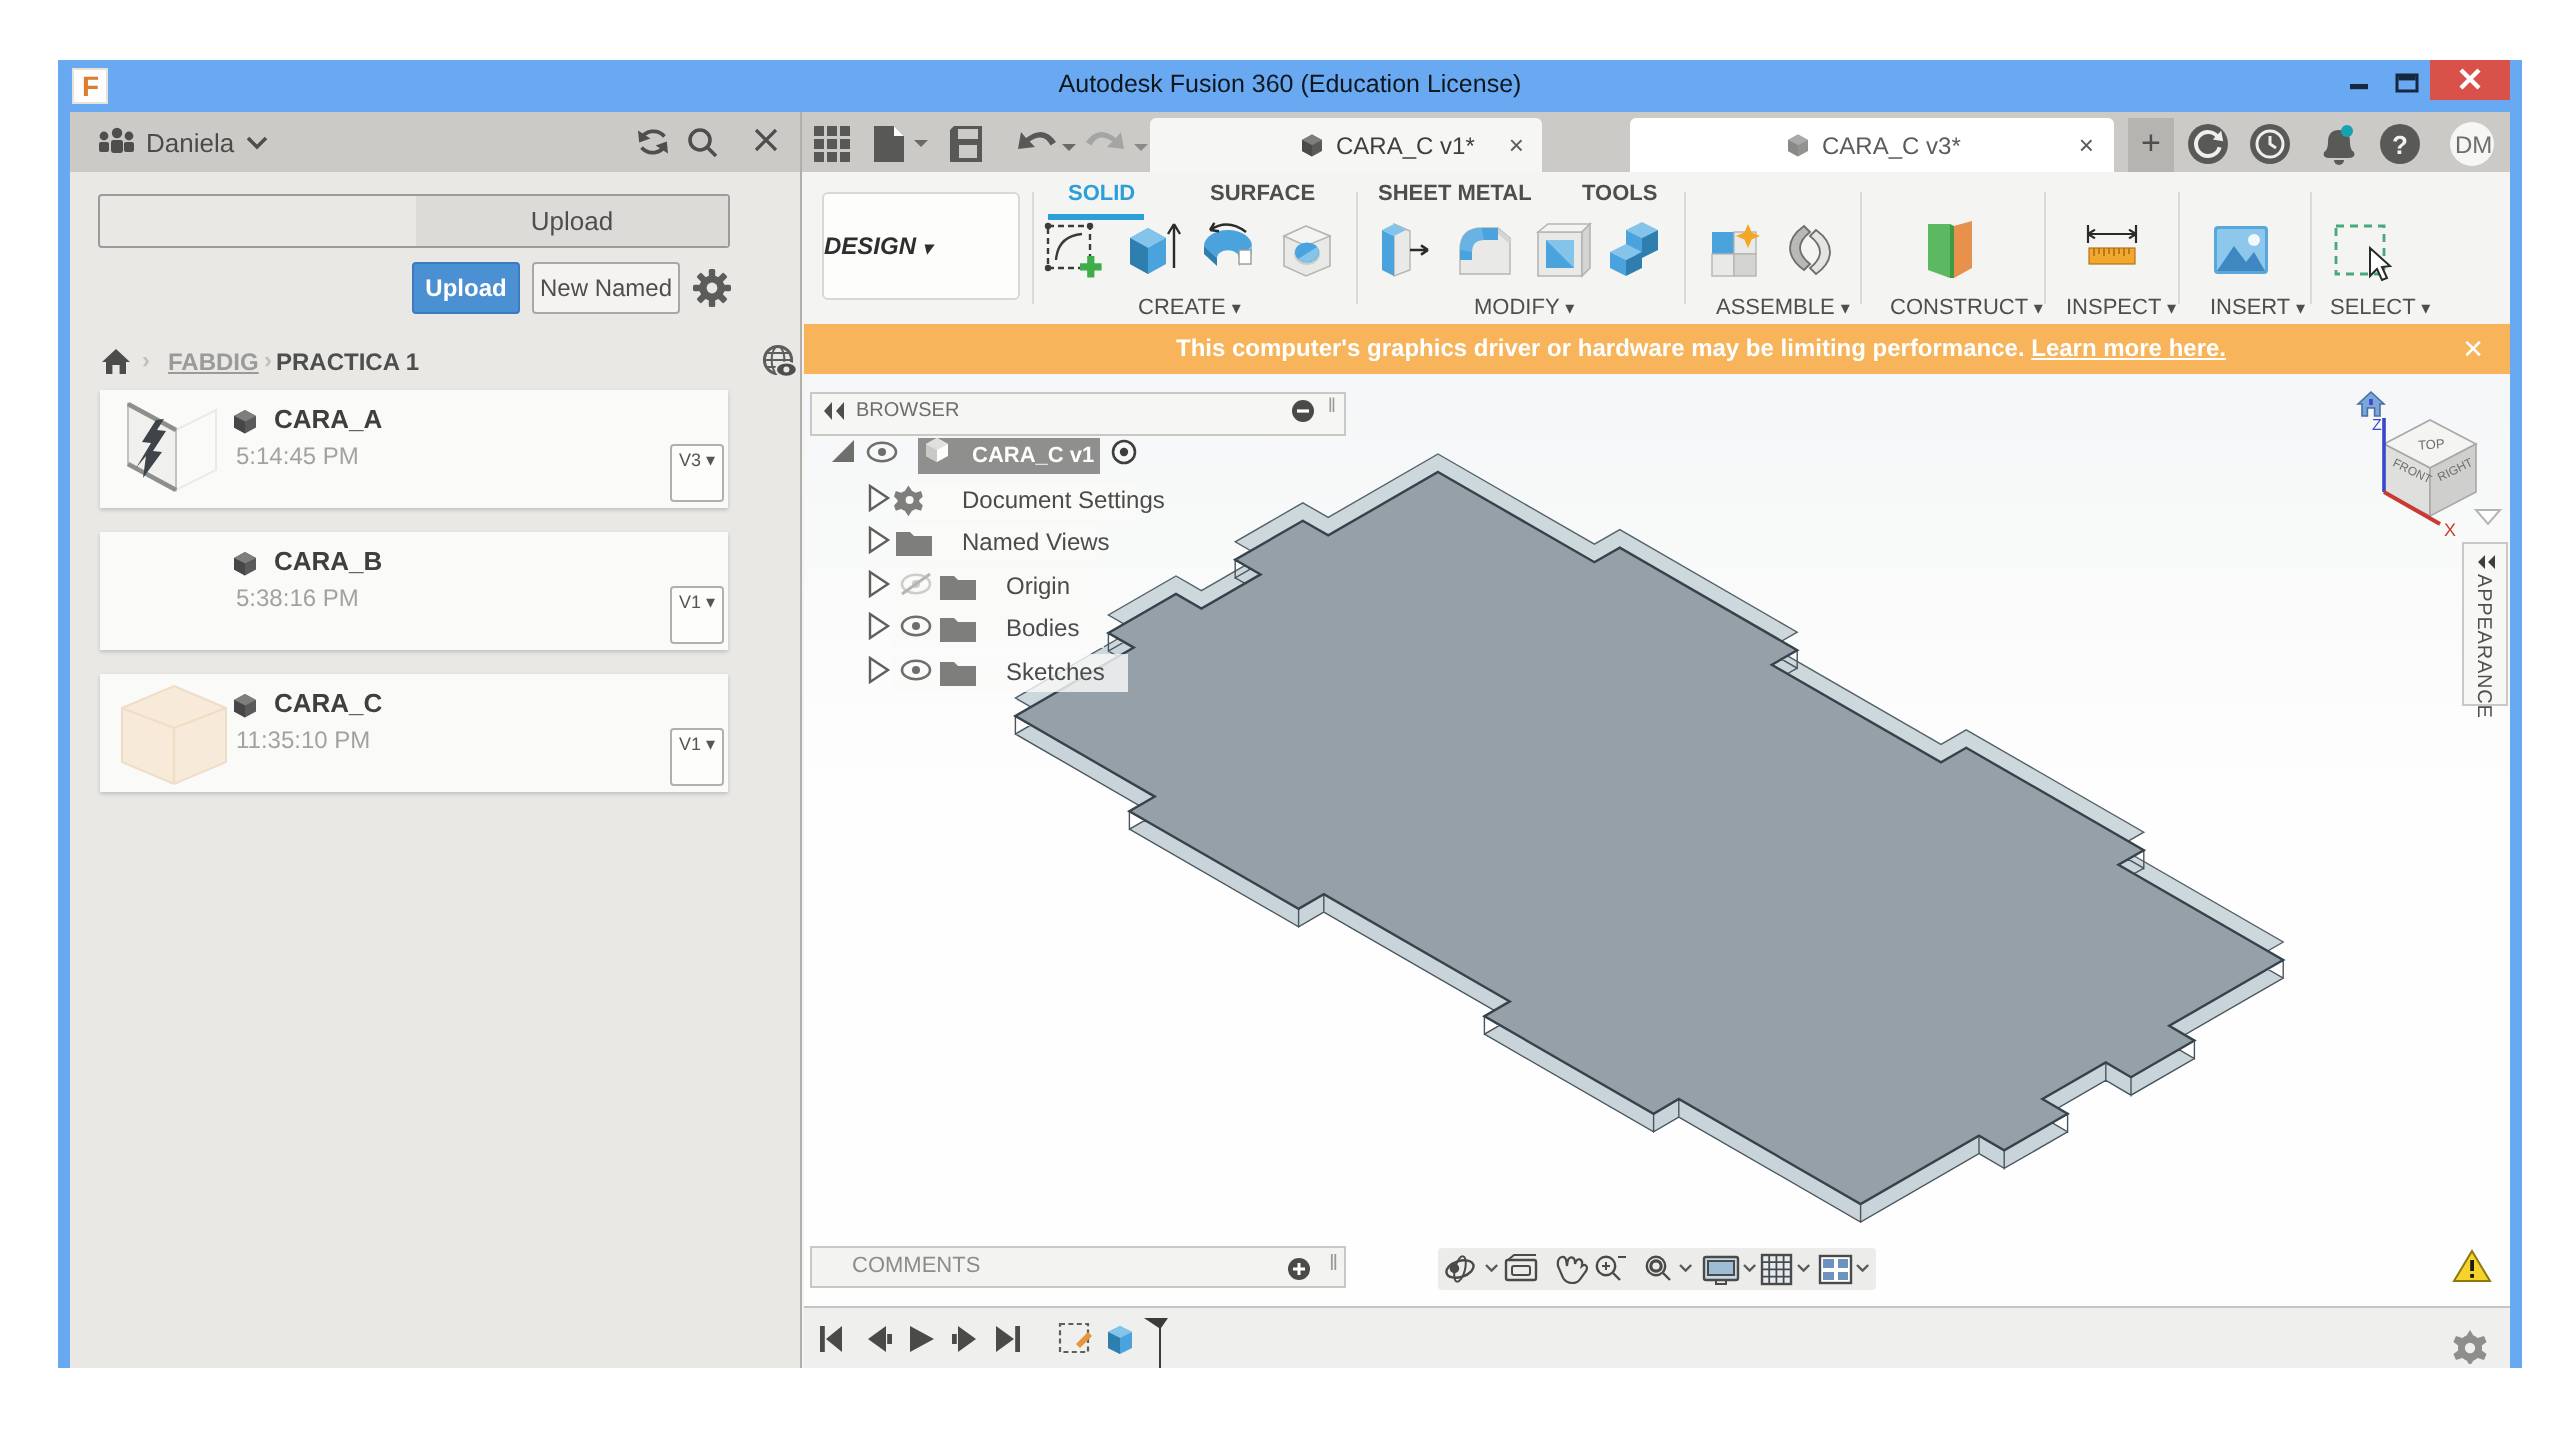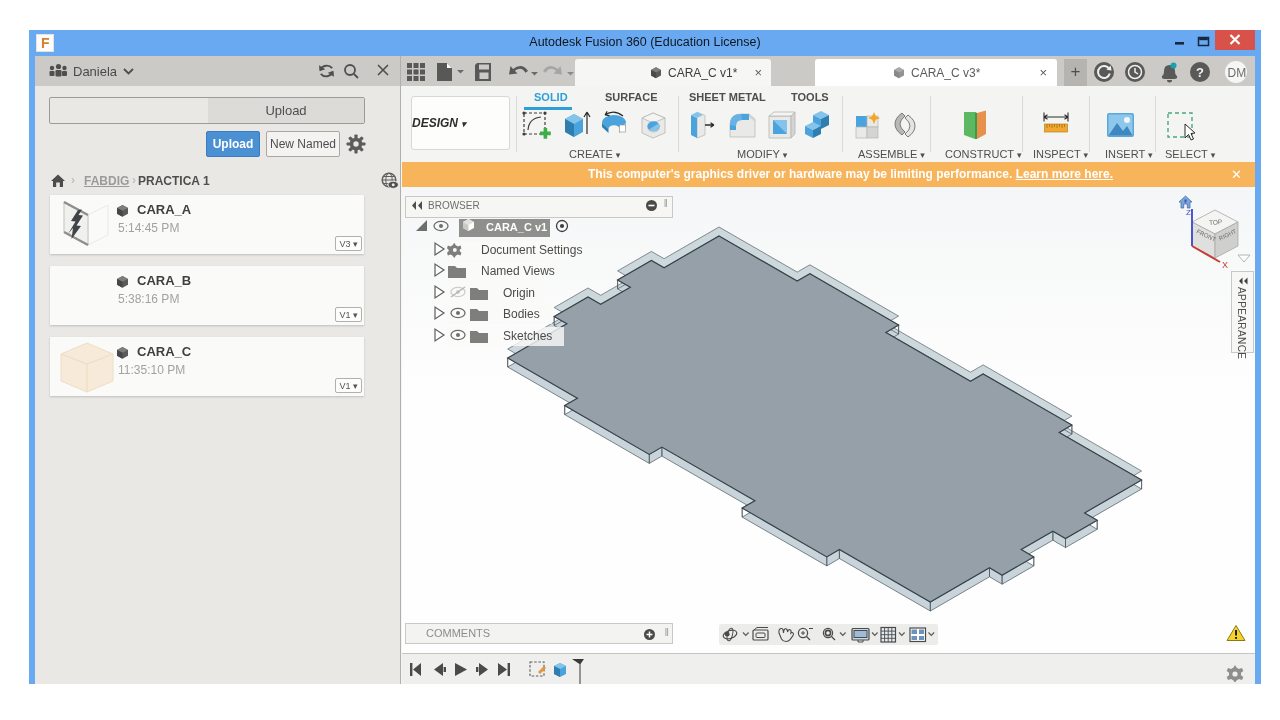--- a/index.html
+++ b/index.html
@@ -14,21 +14,21 @@
 #datapanel { position:absolute; left:0; top:30px; width:366px; height:598px; background:#e9e8e5; border-right:1px solid #b0afac; }
 #tabs { position:absolute; left:14px; top:11px; width:316px; height:27px; border:1px solid #9c9b99; border-radius:2px; }
 #tabData { position:absolute; left:0; top:0; width:157px; height:25px; background:#fbfbfa; border-right:1px solid #9c9b99; color:#4e4e4e; font-size:13px; text-align:center; line-height:25px; }
 #tabPeople { position:absolute; left:158px; top:0; width:156px; height:25px; background:#dcdbd8; color:#4e4e4e; font-size:13px; text-align:center; line-height:25px; }
 #uploadBtn { position:absolute; left:171px; top:45px; width:54px; height:26px; background:#4a90d3; border:1px solid #3a7cbd; border-radius:2px; color:#fff; font-size:12px; font-weight:bold; text-align:center; line-height:24px; }
 #newFolderBtn { position:absolute; left:231px; top:45px; width:74px; height:26px; background:#f4f3f1; border:1px solid #a9a8a5; border-radius:2px; color:#4e4e4e; font-size:12px; text-align:center; line-height:24px; }
 #crumbs { position:absolute; left:15px; top:86px; width:330px; height:18px; font-size:12px; font-weight:bold; color:#9a9a98; }
 .card { position:absolute; left:15px; width:314px; height:59px; background:#fafaf9; box-shadow:0 1px 2px rgba(0,0,0,0.18); }
 .cardTitle { position:absolute; left:87px; top:7px; font-size:13px; font-weight:bold; color:#3f3f3f; }
 .cardTime { position:absolute; left:68px; top:26px; font-size:12px; color:#a2a2a0; }
-.vchip { position:absolute; right:2px; bottom:3px; width:27px; height:15px; border:1px solid #b0b0ae; border-radius:2px; background:#fdfdfc; font-size:9px; color:#555; text-align:center; line-height:14px; }
+.vchip { position:absolute; right:2px; bottom:3px; width:27px; height:29px; border:1px solid #b0b0ae; border-radius:2px; background:#fdfdfc; font-size:9px; color:#555; text-align:center; line-height:14px; }
 #main { position:absolute; left:367px; top:30px; width:853px; height:598px; }
 #ribbon { position:absolute; left:0; top:0; width:853px; height:76px; background:#f4f4f2; }
 .rtab { position:absolute; top:5px; font-size:11px; font-weight:bold; color:#4e4e4e; }
 .glabel { position:absolute; top:62px; font-size:11px; color:#4e4e4e; }
 .gsep { position:absolute; top:10px; width:1px; height:56px; background:#dbdad7; }
 #designBtn { position:absolute; left:9px; top:10px; width:99px; height:54px; background:#fdfdfc; border:1px solid #d9d8d5; border-radius:3px; color:#2e2e2e; font-size:12px; font-weight:bold; text-align:left; line-height:52px;font-style:italic; }
 #banner { position:absolute; left:0; top:76px; width:853px; height:25px; background:#f7b45a; color:#fff; font-size:12px; font-weight:bold; text-align:center; line-height:25px; }
 #canvas { position:absolute; left:0; top:101px; width:853px; height:466px; background:linear-gradient(#f5f6f7, #fefefe 45%); }
 #timeline { position:absolute; left:0; top:567px; width:853px; height:31px; background:#efefed; border-top:1px solid #c6c5c2; }
 #browserHead { position:absolute; left:3px; top:9px; width:268px; height:22px; background:#f6f6f5; border:1px solid #c9c8c5; font-size:10px; color:#6e6e6c; }

